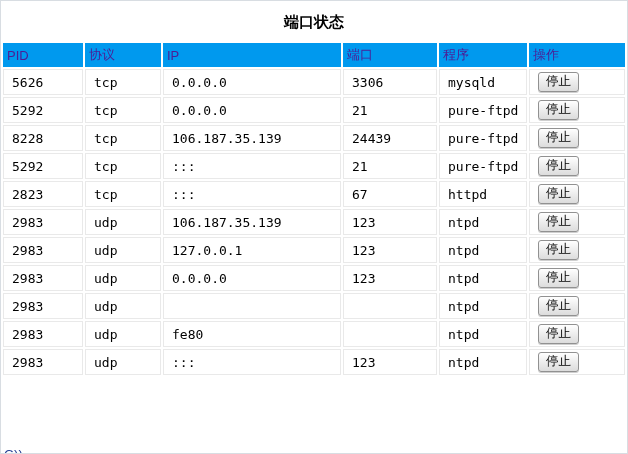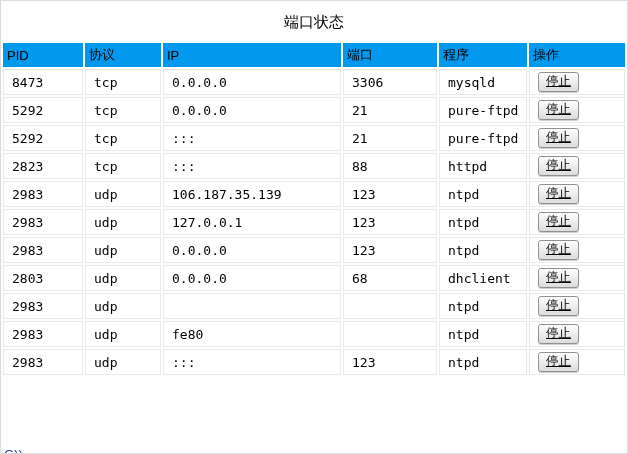--- a/index.html
+++ b/index.html
@@ -8,34 +8,34 @@
     width: 628px; height: 454px;
     box-sizing: border-box;
     border: 1px solid #d8dde2;
     background: #ffffff;
     overflow: hidden;
     font-family: "Liberation Sans", sans-serif;
   }
   .title {
     text-align: center;
     font-size: 15px;
-    font-weight: normal;
+    font-weight: bold;
     color: #000000;
     padding: 12px 0 9px 0;
   }
   table.ports {
     table-layout: fixed;
     width: 626px;
     border-spacing: 2px;
     border-collapse: separate;
     margin: 0;
   }
   th {
     background: #0099ee;
-    color: #000000;
+    color: #4c1d95;
     font-weight: normal;
     font-size: 13px;
     text-align: left;
     padding: 3px 4px;
     height: 16px;
     overflow: hidden;
     white-space: nowrap;
   }
   td {
     border: 1px solid #e9e9e9;
@@ -53,21 +53,20 @@
     font-family: "Liberation Sans", sans-serif;
     font-size: 12.5px;
     color: #000000;
     padding: 1px 7px 2px 7px;
     border: 1px solid #919191;
     border-radius: 3px;
     background: linear-gradient(#ffffff, #ebebeb 55%, #dcdcdc);
     box-shadow: 0 1px 0 #cfcfcf;
     cursor: pointer;
     line-height: 15px;
-    text-decoration: underline;
   }
   .partial-link {
     position: absolute;
     left: 3px;
     top: 446px;
     font-size: 13px;
     color: #1f3a93;
     text-decoration: underline;
     cursor: pointer;
   }
@@ -92,60 +91,70 @@
         <th>PID</th>
         <th>协议</th>
         <th>IP</th>
         <th>端口</th>
         <th>程序</th>
         <th>操作</th>
       </tr>
     </thead>
     <tbody id="rows-body">
   <tr>
-    <td>8473</td>
+    <td>5626</td>
     <td>tcp</td>
     <td>0.0.0.0</td>
     <td>3306</td>
     <td>mysqld</td>
     <td class="action-cell">
       <button class="btn">停止</button>
     </td>
   </tr>
 
   <tr>
     <td>5292</td>
     <td>tcp</td>
     <td>0.0.0.0</td>
     <td>21</td>
     <td>pure-ftpd</td>
     <td class="action-cell">
       <button class="btn">停止</button>
     </td>
   </tr>
 
+  <tr>
+    <td>8228</td>
+    <td>tcp</td>
+    <td>106.187.35.139</td>
+    <td>24439</td>
+    <td>pure-ftpd</td>
+    <td class="action-cell">
+      <button class="btn">停止</button>
+    </td>
+  </tr>
 
 
   <tr>
     <td>5292</td>
     <td>tcp</td>
     <td>:::</td>
     <td>21</td>
     <td>pure-ftpd</td>
     <td class="action-cell">
       <button class="btn">停止</button>
     </td>
   </tr>
 
 
   <tr>
     <td>2823</td>
     <td>tcp</td>
     <td>:::</td>
-    <td>88</td>
+    <td>67</td>
     <td>httpd</td>
     <td class="action-cell">
       <button class="btn">停止</button>
     </td>
   </tr>
 
   <tr>
     <td>2983</td>
     <td>udp</td>
     <td>106.187.35.139</td>
@@ -171,30 +180,20 @@
     <td>2983</td>
     <td>udp</td>
     <td>0.0.0.0</td>
     <td>123</td>
     <td>ntpd</td>
     <td class="action-cell">
       <button class="btn">停止</button>
     </td>
   </tr>
 
-  <tr>
-    <td>2803</td>
-    <td>udp</td>
-    <td>0.0.0.0</td>
-    <td>68</td>
-    <td>dhclient</td>
-    <td class="action-cell">
-      <button class="btn">停止</button>
-    </td>
-  </tr>
 
   <tr>
     <td>2983</td>
     <td>udp</td>
     <td></td>
     <td></td>
     <td>ntpd</td>
     <td class="action-cell">
       <button class="btn">停止</button>
     </td>

